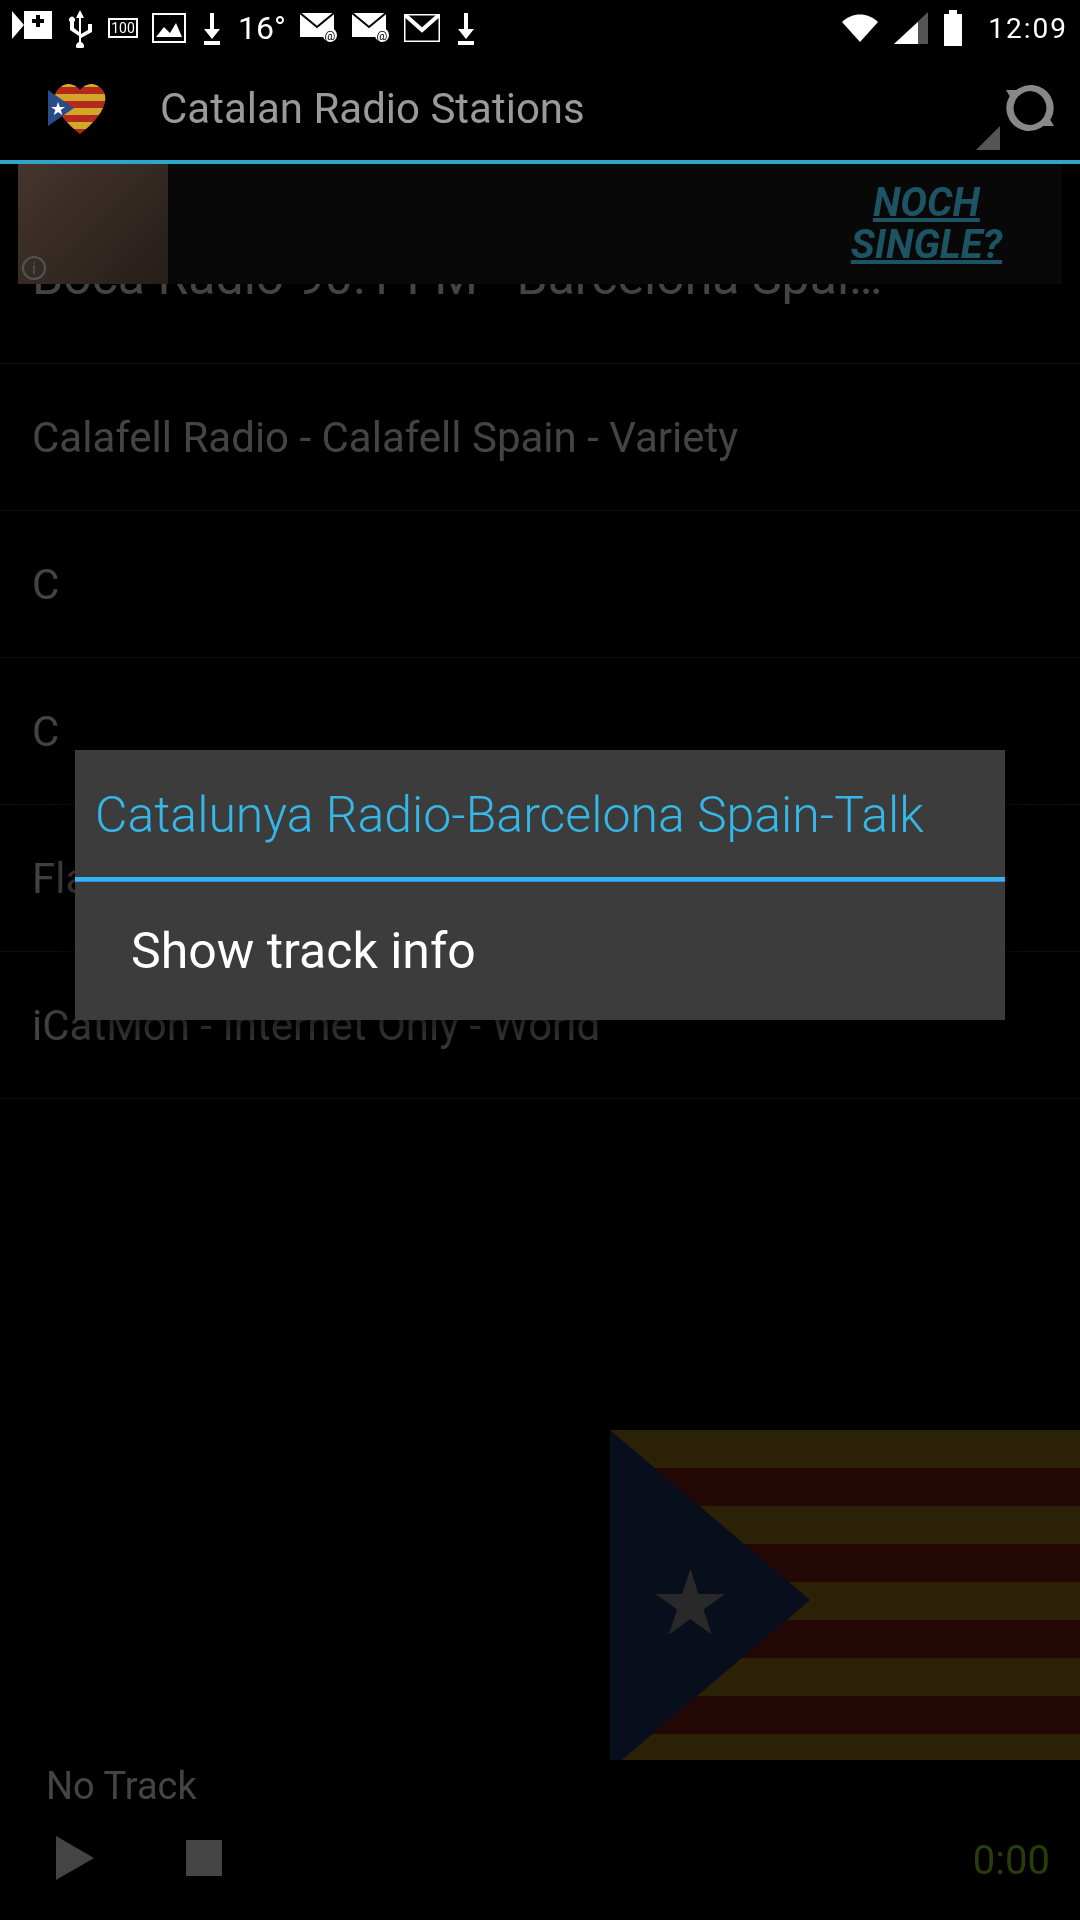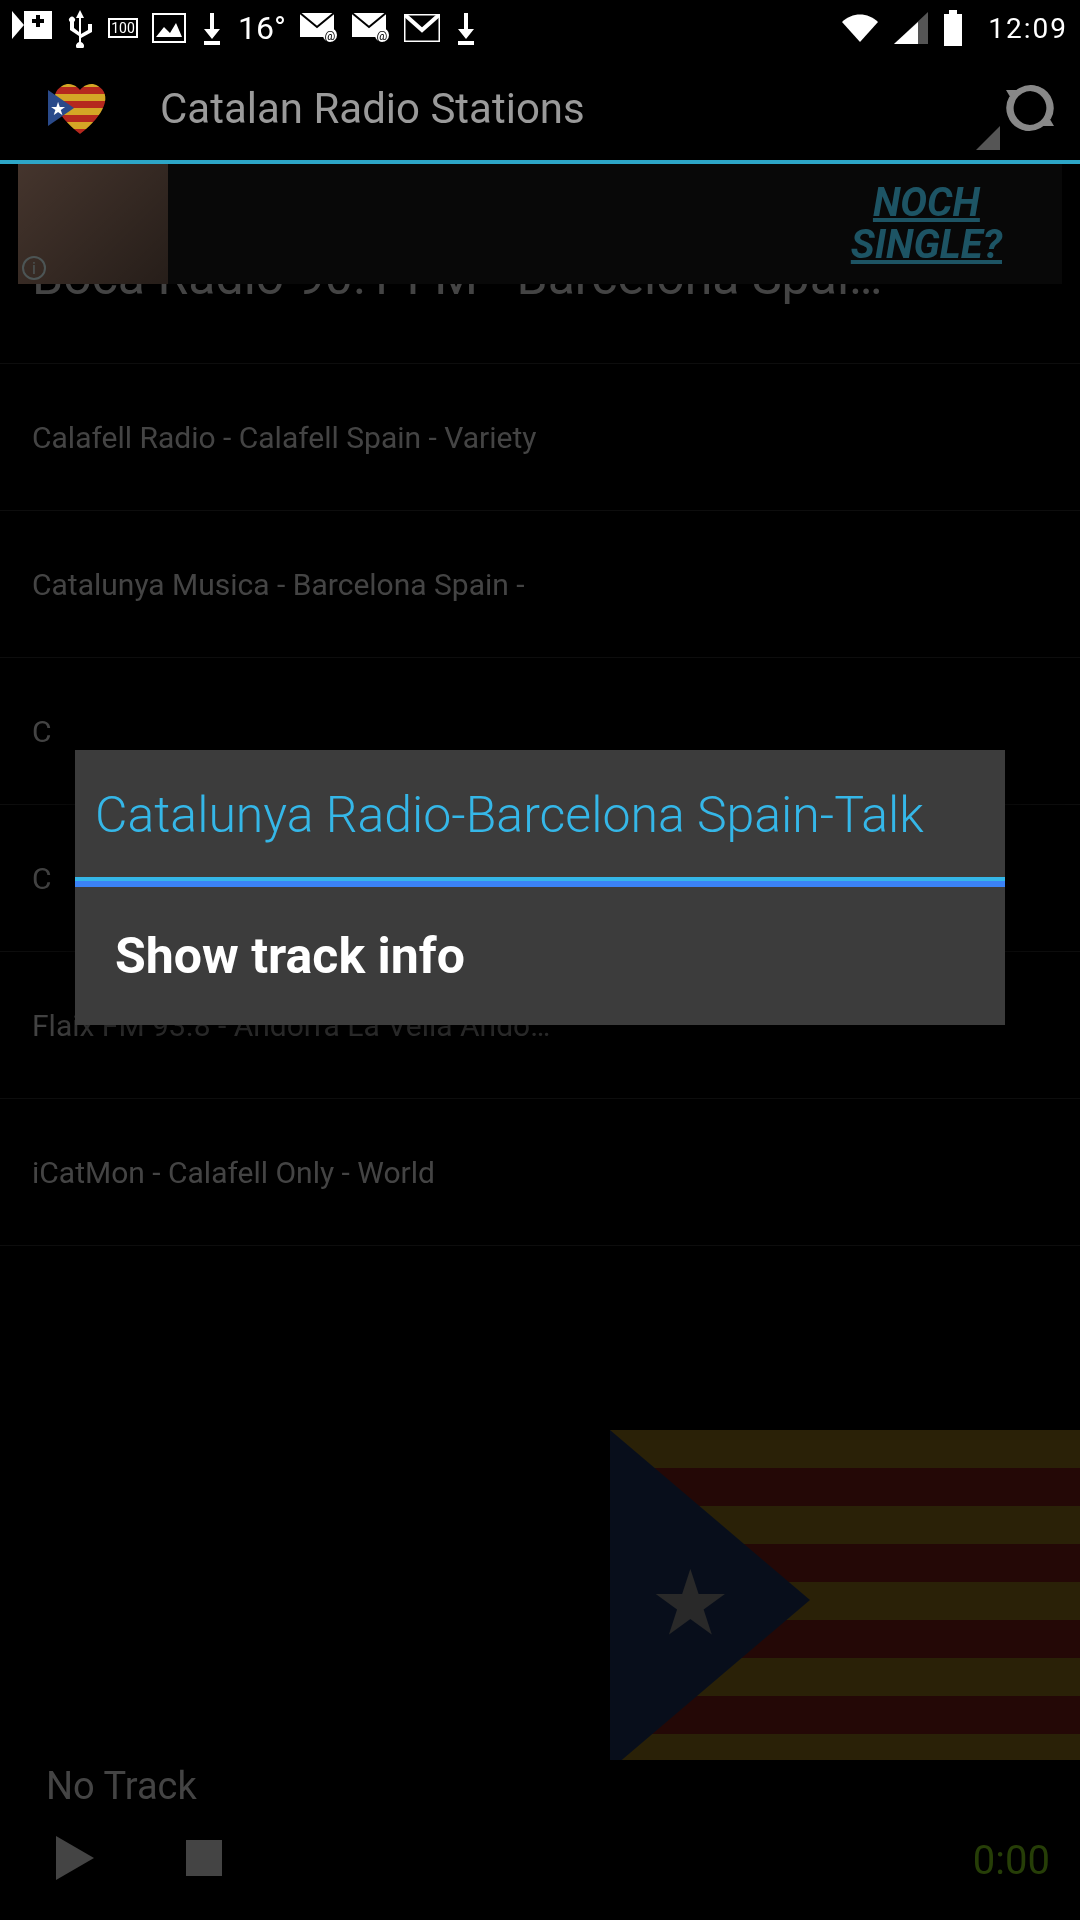--- a/index.html
+++ b/index.html
@@ -24,21 +24,21 @@
 
 .content-wrap { position: absolute; left: 0; right: 0; top: 164px; bottom: 0; background: #000; }
 .dim-overlay { position: absolute; inset: 0; background: rgba(0,0,0,0.5); z-index: 5; }
 
 .ad-banner { height: 120px; background: #111; display: flex; align-items: center; position: relative; margin: 0 18px; }
 .ad-thumb { width: 150px; height: 120px; background: linear-gradient(135deg,#8a6a5a,#4d3c33); }
 .ad-info { width: 24px; height: 24px; border: 2px solid #9aa; border-radius: 50%; position: absolute; left: 4px; bottom: 4px; display:flex; align-items:center; justify-content:center; font-size:16px; color:#9aa; }
 .ad-text { margin-left: auto; margin-right: 60px; font-size: 40px; font-weight: 700; color: #3aa8c9; font-style: italic; text-align: center; line-height: 1.05; text-decoration: underline; }
 
 .station-list { padding-top: 0; }
-.station { height: 147px; display: flex; align-items: center; padding: 0 32px; font-size: 30px; color: #888; border-bottom: 1px solid #1a1a1a; white-space: nowrap; overflow: hidden; }
+.station { height: 147px; display: flex; align-items: center; padding: 0 32px; font-size: 42px; color: #888; border-bottom: 1px solid #1a1a1a; white-space: nowrap; overflow: hidden; }
 .station.cut-top { height: 80px; align-items: flex-start; color:#888; font-size:50px; overflow:hidden; position:relative; }
 .station.cut-top span { position: relative; top: -36px; }
 
 .flag-bg { position: absolute; right: 0; bottom: 150px; width: 470px; height: 340px; opacity: 0.4; overflow: hidden; }
 .flag-stripe { height: 38px; }
 .flag-y { background: #d4a626; }
 .flag-r { background: #b5281e; }
 .flag-tri { position: absolute; left: 0; top: 0; width: 0; height: 0; border-top: 170px solid transparent; border-bottom: 170px solid transparent; border-left: 200px solid #2a4a8a; }
 .flag-star { position: absolute; left: 40px; top: 120px; color: #ccc; font-size: 90px; }
 
@@ -46,21 +46,21 @@
 .player-bar { position: absolute; left: 16px; right: 0; bottom: 0; height: 160px; background: #000; padding: 0 30px; }
 .track-label { color: #888; font-size: 38px; padding: 4px 0 12px; }
 .player-controls { display: flex; align-items: center; height: 80px; }
 .play-btn, .stop-btn { margin-right: 80px; }
 .time-label { margin-left: auto; font-size: 40px; color: #4d7c0f; }
 
 
 .modal { position: absolute; z-index: 20; left: 75px; right: 75px; top: 750px; background: #3c3c3c; box-shadow: 0 12px 40px rgba(0,0,0,0.7); }
 .modal-title { color: #35b7e8; font-size: 50px; font-weight: 300; padding: 34px 20px 30px; line-height: 1.25; }
 .modal-divider { height: 4px; background: #35b7e8; }
-.modal-item { font-size: 50px; font-weight: 700; color: #fff; padding: 40px 40px; border-top: 6px solid #3b82f6; }
+.modal-item { font-size: 50px; font-weight: 400; color: #fff; padding: 40px 56px; border-top: 1px solid #3b82f6; }
 .modal-item:first-of-type { border-top: none; }
 
 
 .heart-shape { width: 64px; height: 56px; position: relative; overflow: hidden; }
 .heart-shape::before { content: ""; position: absolute; inset: 0; background: repeating-linear-gradient(#d4a626 0 7px, #b5281e 7px 14px); clip-path: path("M32 54 C 6 34, 0 14, 14 6 C 24 0, 32 10, 32 10 C 32 10, 40 0, 50 6 C 64 14, 58 34, 32 54 Z"); }
 .heart-tri { position:absolute; left:0; top:10px; width:0; height:0; border-top:18px solid transparent; border-bottom:18px solid transparent; border-left:26px solid #2a4a8a; z-index:2; }
 .heart-star { position:absolute; left:2px; top:18px; color:#fff; font-size:18px; z-index:3; }
 
 .batt-box { width:30px; height:20px; border:2px solid #fff; font-size:14px; display:flex; align-items:center; justify-content:center; line-height:1; }
 </style>
@@ -179,33 +179,30 @@
   </div>
 
   <div class="station-list">
     <div class="station cut-top">
         <span>Boca Radio 90.1 FM - Barcelona Spai…</span>
       </div>
     <div class="station">
         <span>Calafell Radio - Calafell Spain - Variety</span>
       </div>
     <div class="station">
-        <span>Catalunya Musica - Barcelona Spain -</span>
-      </div>
-    <div class="station">
         <span>C</span>
       </div>
     <div class="station">
         <span>C</span>
       </div>
     <div class="station">
         <span>Flaix FM 93.8 - Andorra La Vella Ando…</span>
       </div>
     <div class="station">
-        <span>iCatMon - Calafell Only - World</span>
+        <span>iCatMon - Internet Only - World</span>
       </div>
   </div>
 
   <div class="flag-bg">
     <div class="flag-stripe flag-y"></div>
       <div class="flag-stripe flag-r"></div>
     <div class="flag-stripe flag-y"></div>
       <div class="flag-stripe flag-r"></div>
     <div class="flag-stripe flag-y"></div>
       <div class="flag-stripe flag-r"></div>

